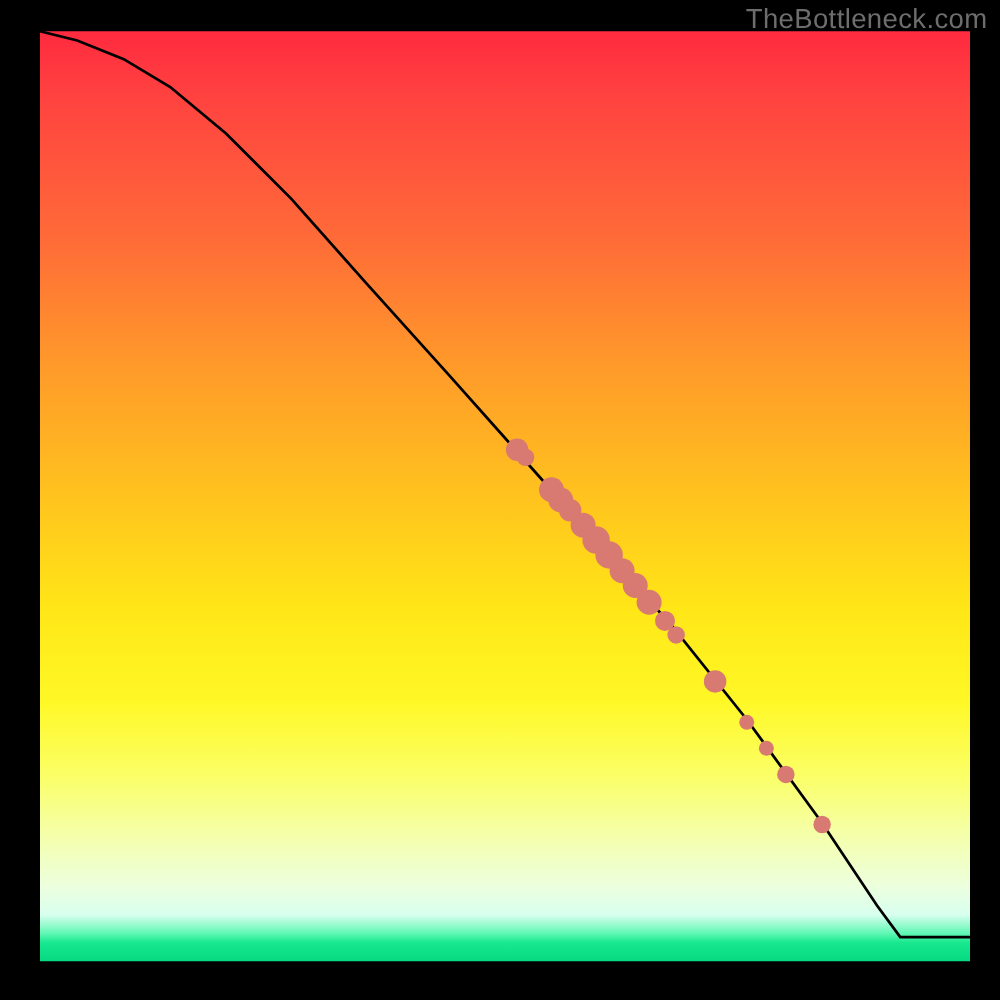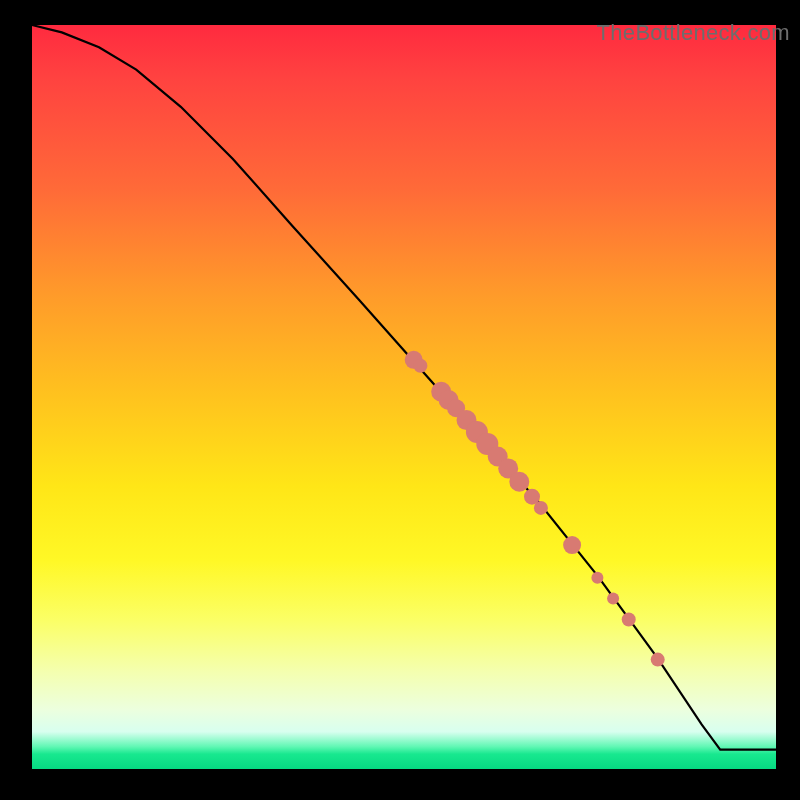--- a/index.html
+++ b/index.html
@@ -56,21 +56,21 @@
     fill: none;
     stroke: #000;
     stroke-width: 2.2;
   }
   .marker {
     fill: #d87a72;
     stroke: none;
   }
   .watermark {
     position: absolute;
-    top: 20px;
+    top: 2px;
     right: 10px;
     color: #6d6d6d;
     font-size: 22px;
     font-weight: 500;
     letter-spacing: 0.3px;
   }
 </style>
 </head>
 <body>
 

